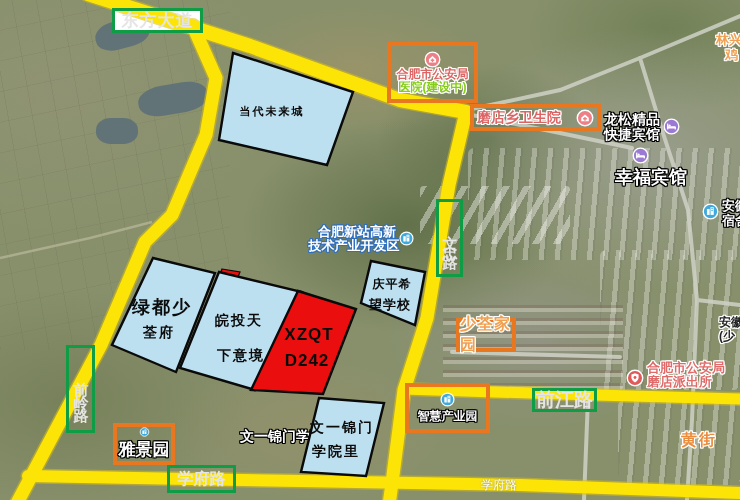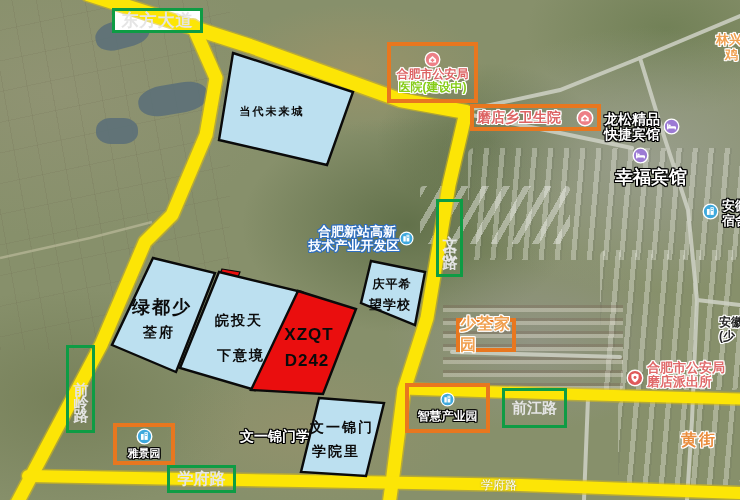--- a/index.html
+++ b/index.html
@@ -148,21 +148,21 @@
   <div class="plabel" style="left:392px;top:284px;font-size:12px;letter-spacing:1px">庆平希</div>
   <div class="plabel" style="left:390px;top:305px;font-size:13px;letter-spacing:1px">望学校</div>
   <div class="plabel" style="left:342px;top:428px;font-size:14px">文一锦门</div>
   <div class="plabel" style="left:336px;top:452px;font-size:14px">学院里</div>
   <div class="plabel" style="left:309px;top:335px;font-size:17px;font-weight:800;letter-spacing:1px">XZQT</div>
   <div class="plabel" style="left:307px;top:361px;font-size:17px;font-weight:800;letter-spacing:1px">D242</div>
 
   <div class="greenbox" style="left:112px;top:8px;width:91px;height:25px;font-size:17px;letter-spacing:1px">东方大道</div>
   <div class="greenbox vlabel" style="left:436px;top:199px;width:27px;height:78px;font-size:15px;letter-spacing:10px">文忠路</div>
   <div class="greenbox vlabel" style="left:66px;top:345px;width:29px;height:88px;font-size:15px;letter-spacing:13px">前岭路</div>
-  <div class="greenbox" style="left:502px;top:388px;width:65px;height:40px;font-size:15px">前江路</div>
+  <div class="greenbox" style="left:532px;top:388px;width:65px;height:24px;font-size:19px">前江路</div>
   <div class="greenbox" style="left:167px;top:465px;width:69px;height:28px;font-size:16px">学府路</div>
 
   <div class="orangebox" style="left:387px;top:42px;width:91px;height:61px">
     <svg class="ic" width="17" height="17">
         <use href="#sym-hospital"></use>
       </svg>
     <div class="halo-w" style="color:#DD6464;font-size:12px;font-weight:700;line-height:13px">合肥市公安局</div>
     <div class="halo-w" style="color:#84cc16;font-size:12px;font-weight:700;line-height:13px">医院(建设中)</div>
   </div>
 
@@ -182,21 +182,21 @@
     <svg class="ic" width="15" height="15">
         <use href="#sym-building"></use>
       </svg>
     <div class="halo-b" style="color:#fff;font-size:12px;font-weight:700">智慧产业园</div>
   </div>
 
   <div class="orangebox" style="left:113px;top:423px;width:62px;height:42px;gap:1px">
     <svg class="ic" width="17" height="17">
         <use href="#sym-building"></use>
       </svg>
-    <div class="halo-b" style="color:#fff;font-size:11px;font-weight:700">雅景园</div>
+    <div class="halo-b" style="color:#fff;font-size:17px;font-weight:700">雅景园</div>
   </div>
 
   <div class="poi halo-b" style="left:604px;top:112px;color:#fff;font-size:14px;line-height:15px">
     <div>龙松精品</div>
     <div>快捷宾馆</div>
   </div>
   <svg class="poi ic" width="17" height="17" style="left:663px;top:118px">
       <use href="#sym-hotel"></use>
     </svg>
 

